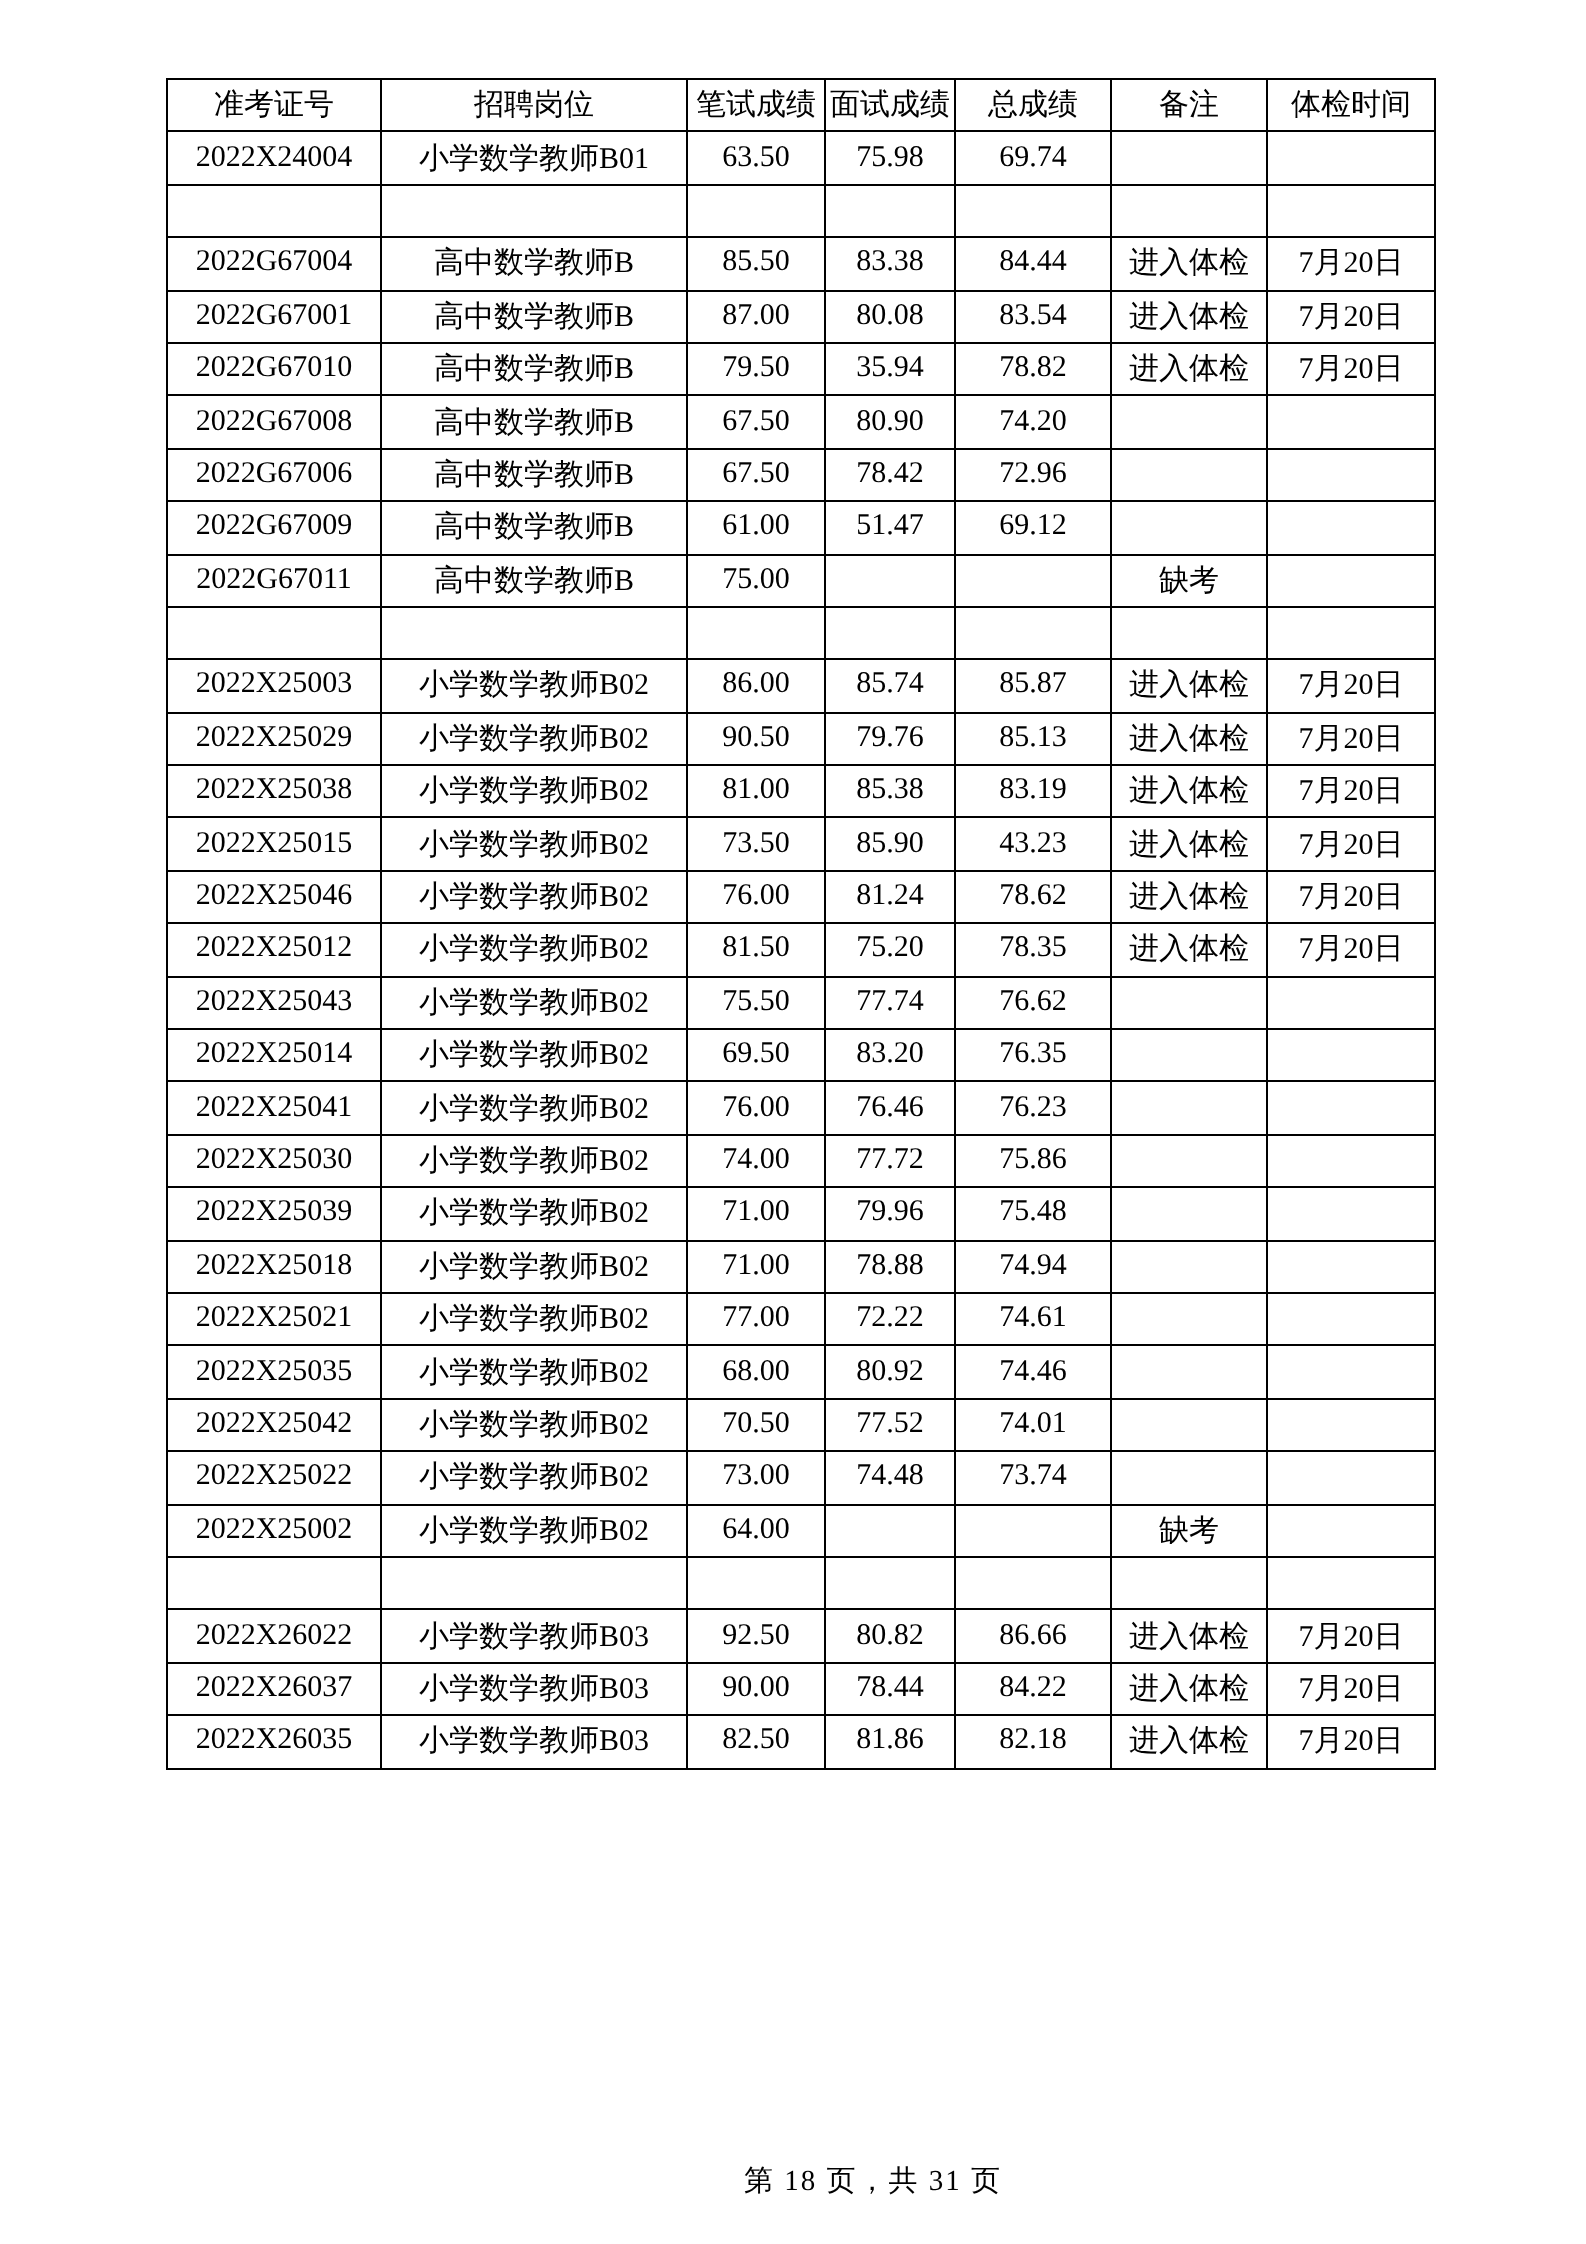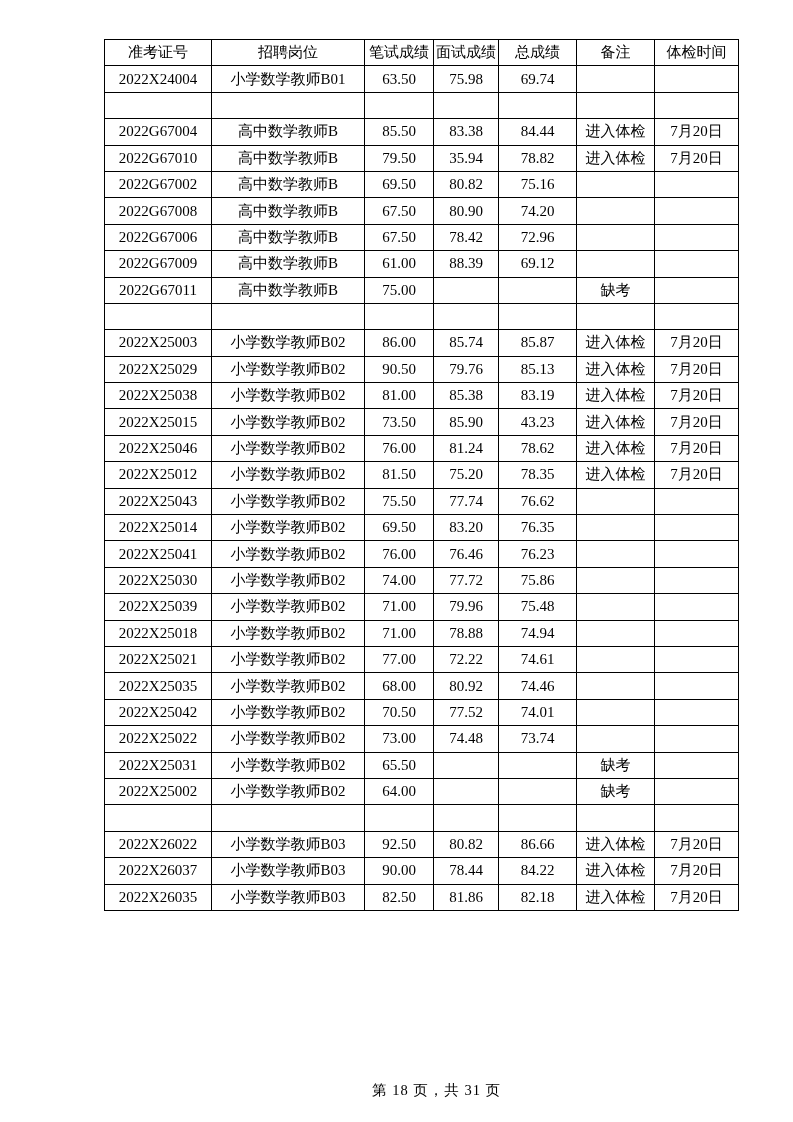--- a/index.html
+++ b/index.html
@@ -20,21 +20,20 @@
     background: #ffffff;
     overflow: hidden;
   }
   table.score-table {
     position: absolute;
     left: 83px;
     top: 39px;
     width: 634px;
     border-collapse: collapse;
     table-layout: fixed;
-    margin-left: 21px;
   }
   .score-table th,
   .score-table td {
     border: 1.5px solid #000000;
     height: 25.4px;
     padding: 0 1px;
     text-align: center;
     vertical-align: middle;
     font-size: 15px;
     font-weight: normal;
@@ -99,38 +98,38 @@
         <tr>
           <td>2022G67004</td>
           <td>高中数学教师B</td>
           <td>85.50</td>
           <td>83.38</td>
           <td>84.44</td>
           <td>进入体检</td>
           <td>7月20日</td>
         </tr>
         <tr>
+          <td>2022G67001</td>
+          <td>高中数学教师B</td>
+          <td>87.00</td>
+          <td>80.08</td>
+          <td>83.54</td>
+          <td>进入体检</td>
+          <td>7月20日</td>
+        </tr>
+        <tr>
           <td>2022G67010</td>
           <td>高中数学教师B</td>
           <td>79.50</td>
           <td>35.94</td>
           <td>78.82</td>
           <td>进入体检</td>
           <td>7月20日</td>
         </tr>
         <tr>
-          <td>2022G67002</td>
-          <td>高中数学教师B</td>
-          <td>69.50</td>
-          <td>80.82</td>
-          <td>75.16</td>
-          <td></td>
-          <td></td>
-        </tr>
-        <tr>
           <td>2022G67008</td>
           <td>高中数学教师B</td>
           <td>67.50</td>
           <td>80.90</td>
           <td>74.20</td>
           <td></td>
           <td></td>
         </tr>
         <tr>
           <td>2022G67006</td>
@@ -138,21 +137,21 @@
           <td>67.50</td>
           <td>78.42</td>
           <td>72.96</td>
           <td></td>
           <td></td>
         </tr>
         <tr>
           <td>2022G67009</td>
           <td>高中数学教师B</td>
           <td>61.00</td>
-          <td>88.39</td>
+          <td>51.47</td>
           <td>69.12</td>
           <td></td>
           <td></td>
         </tr>
         <tr>
           <td>2022G67011</td>
           <td>高中数学教师B</td>
           <td>75.00</td>
           <td></td>
           <td></td>
@@ -303,29 +302,20 @@
           <td></td>
           <td></td>
         </tr>
         <tr>
           <td>2022X25022</td>
           <td>小学数学教师B02</td>
           <td>73.00</td>
           <td>74.48</td>
           <td>73.74</td>
           <td></td>
-          <td></td>
-        </tr>
-        <tr>
-          <td>2022X25031</td>
-          <td>小学数学教师B02</td>
-          <td>65.50</td>
-          <td></td>
-          <td></td>
-          <td>缺考</td>
           <td></td>
         </tr>
         <tr>
           <td>2022X25002</td>
           <td>小学数学教师B02</td>
           <td>64.00</td>
           <td></td>
           <td></td>
           <td>缺考</td>
           <td></td>

